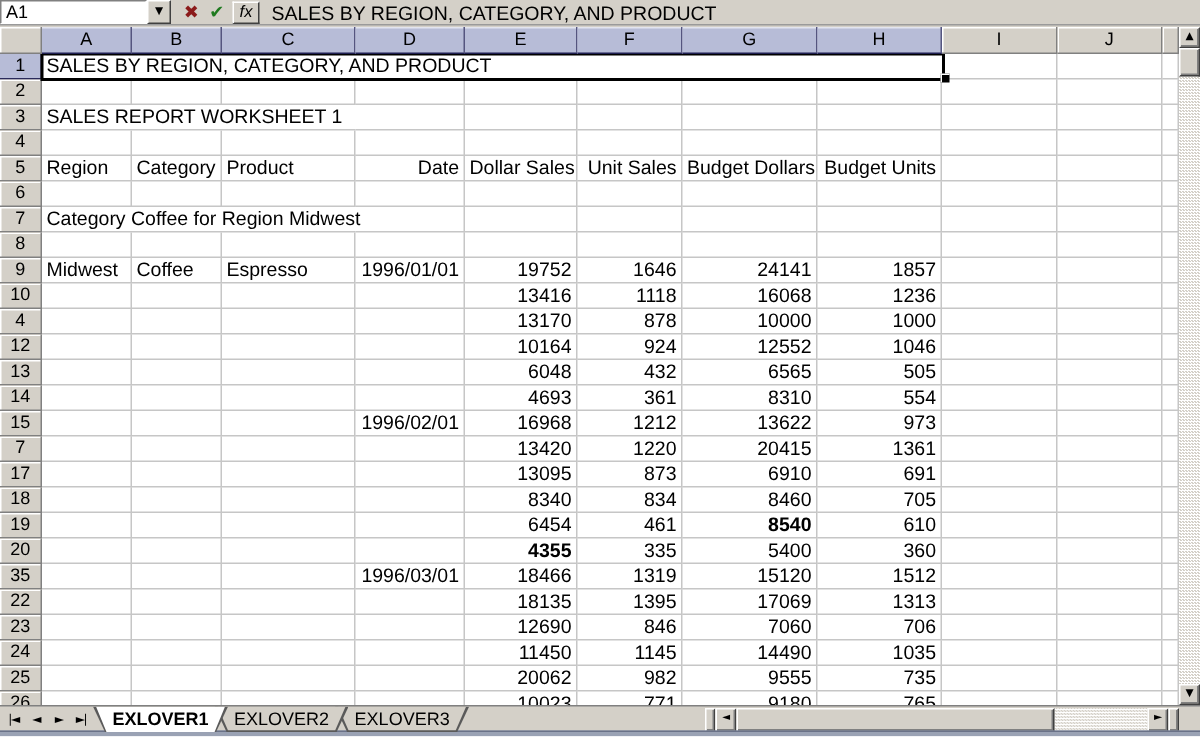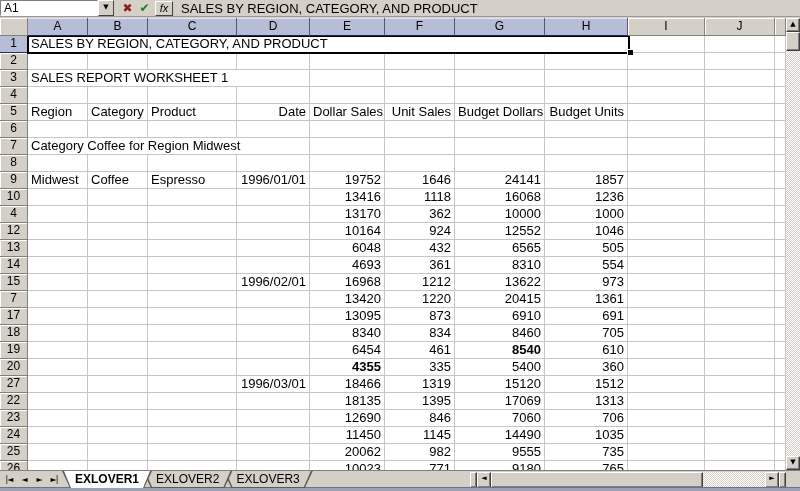--- a/index.html
+++ b/index.html
@@ -309,21 +309,21 @@
         <div class="cell" style="width: 70px;"></div>
         <div class="cell" style="width: 11px;"></div>
       </div>
       <div class="grid-row">
         <div class="row-h">4</div>
         <div class="cell" style="width: 60px;"></div>
         <div class="cell" style="width: 60px;"></div>
         <div class="cell" style="width: 89px;"></div>
         <div class="cell num" style="width: 73px;"></div>
         <div class="cell num" style="width: 75px;">13170</div>
-        <div class="cell num" style="width: 70px;">362</div>
+        <div class="cell num" style="width: 70px;">878</div>
         <div class="cell num" style="width: 90px;">10000</div>
         <div class="cell num" style="width: 83px;">1000</div>
         <div class="cell" style="width: 77px;"></div>
         <div class="cell" style="width: 70px;"></div>
         <div class="cell" style="width: 11px;"></div>
       </div>
       <div class="grid-row">
         <div class="row-h">12</div>
         <div class="cell" style="width: 60px;"></div>
         <div class="cell" style="width: 60px;"></div>
@@ -443,21 +443,21 @@
         <div class="cell num" style="width: 73px;"></div>
         <div class="cell num" style="width: 75px; font-weight: bold;">4355</div>
         <div class="cell num" style="width: 70px;">335</div>
         <div class="cell num" style="width: 90px;">5400</div>
         <div class="cell num" style="width: 83px;">360</div>
         <div class="cell" style="width: 77px;"></div>
         <div class="cell" style="width: 70px;"></div>
         <div class="cell" style="width: 11px;"></div>
       </div>
       <div class="grid-row">
-        <div class="row-h">27</div>
+        <div class="row-h">35</div>
         <div class="cell" style="width: 60px;"></div>
         <div class="cell" style="width: 60px;"></div>
         <div class="cell" style="width: 89px;"></div>
         <div class="cell num" style="width: 73px;">1996/03/01</div>
         <div class="cell num" style="width: 75px;">18466</div>
         <div class="cell num" style="width: 70px;">1319</div>
         <div class="cell num" style="width: 90px;">15120</div>
         <div class="cell num" style="width: 83px;">1512</div>
         <div class="cell" style="width: 77px;"></div>
         <div class="cell" style="width: 70px;"></div>

